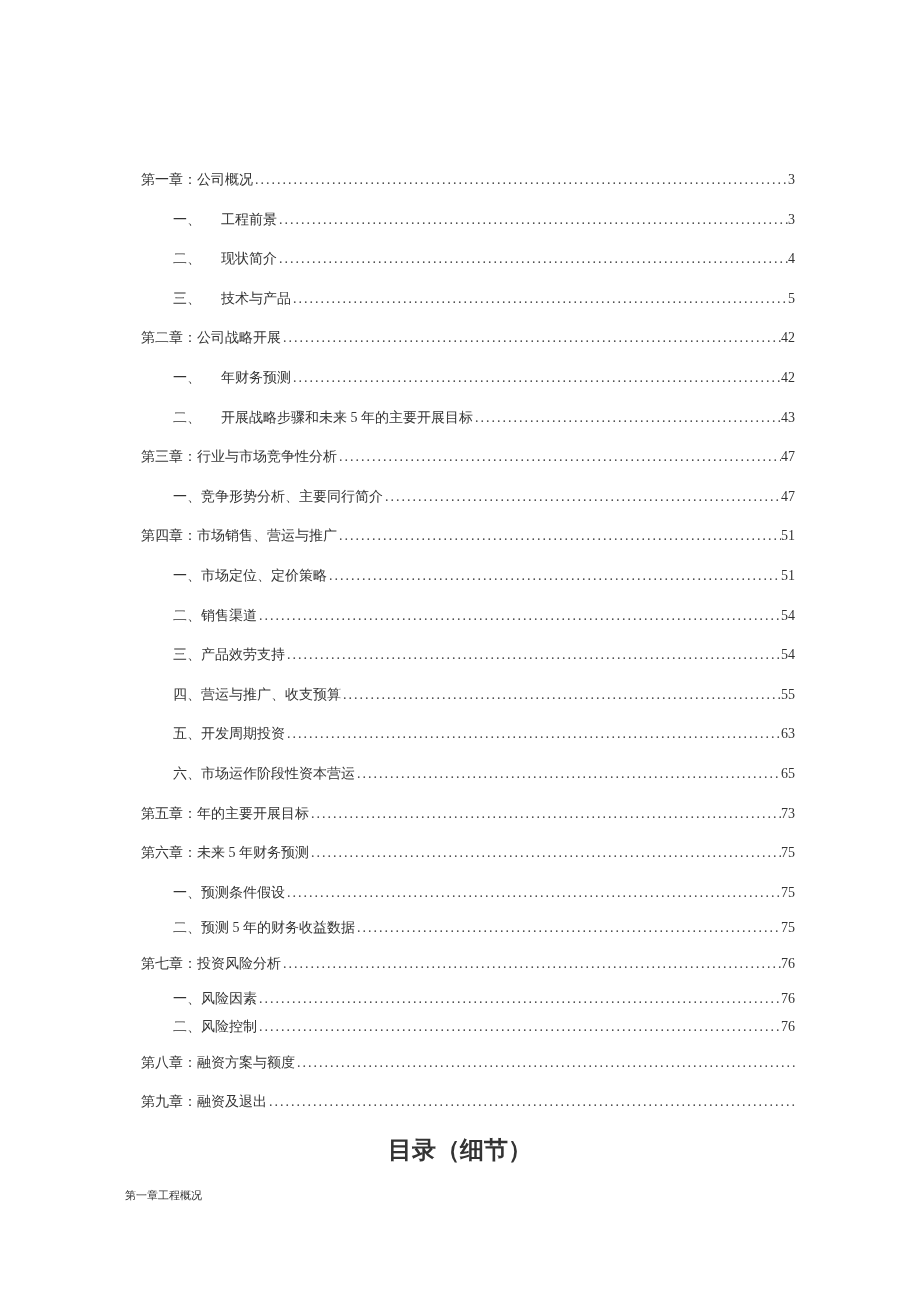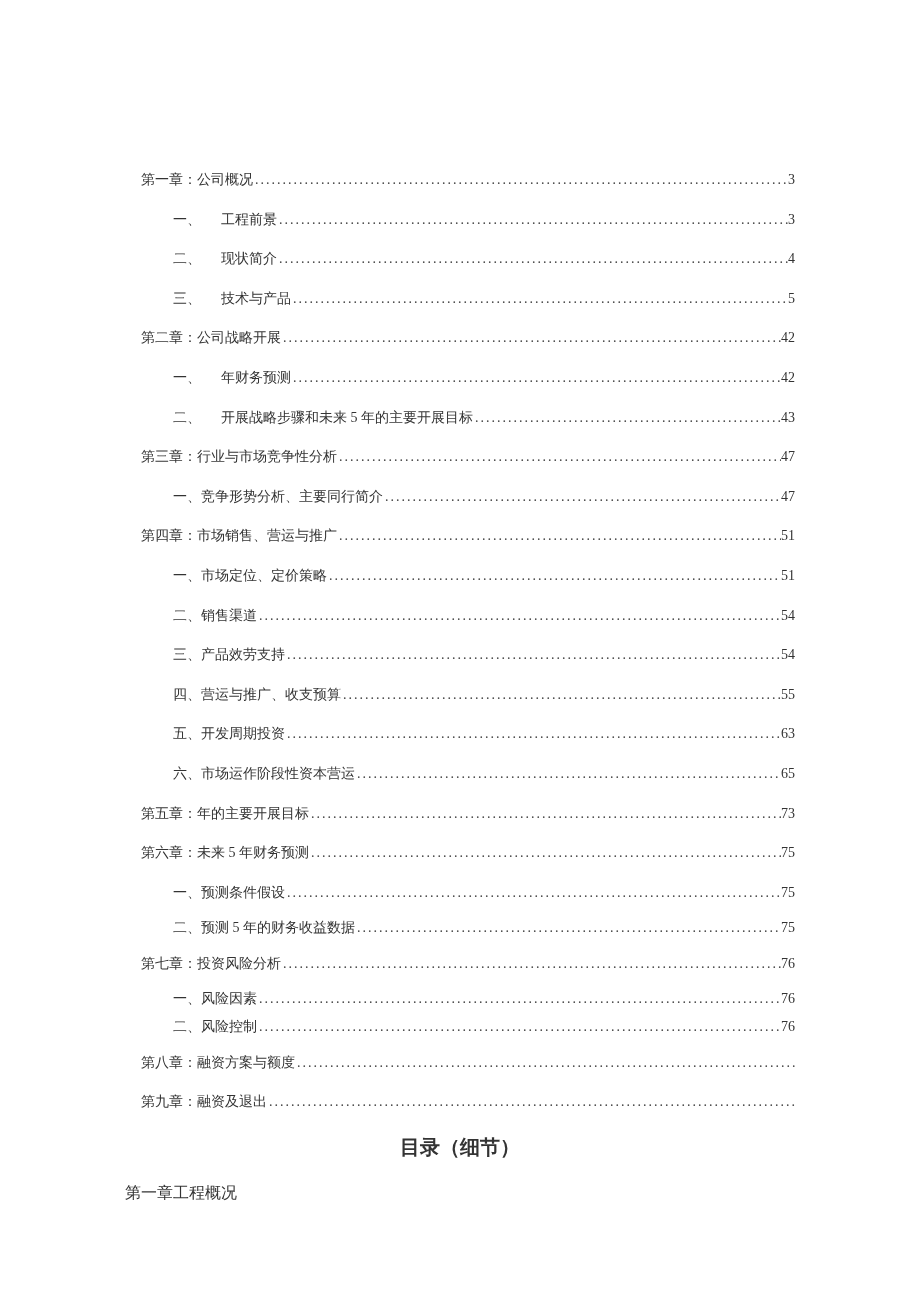--- a/index.html
+++ b/index.html
@@ -51,26 +51,26 @@
       margin-bottom: 20px;
     }
     .level-1 .toc-label-num {
       display: inline-block;
       min-width: 48px;
     }
     .section-title {
       text-align: center;
       font-family: "SimHei", "黑体", sans-serif;
       font-weight: bold;
-      font-size: 20px;
+      font-size: 24px;
       margin-top: 22px;
       margin-bottom: 22px;
     }
     .body-text {
-      font-size: 16px;
+      font-size: 11px;
       margin-top: 8px;
     }
     .tight { margin-bottom: 8px; }
     .tighter { margin-bottom: 16px; }
   </style>
 </head>
 <body>
 
 <div class="toc" id="toc">
     <div class="toc-row level-0">

